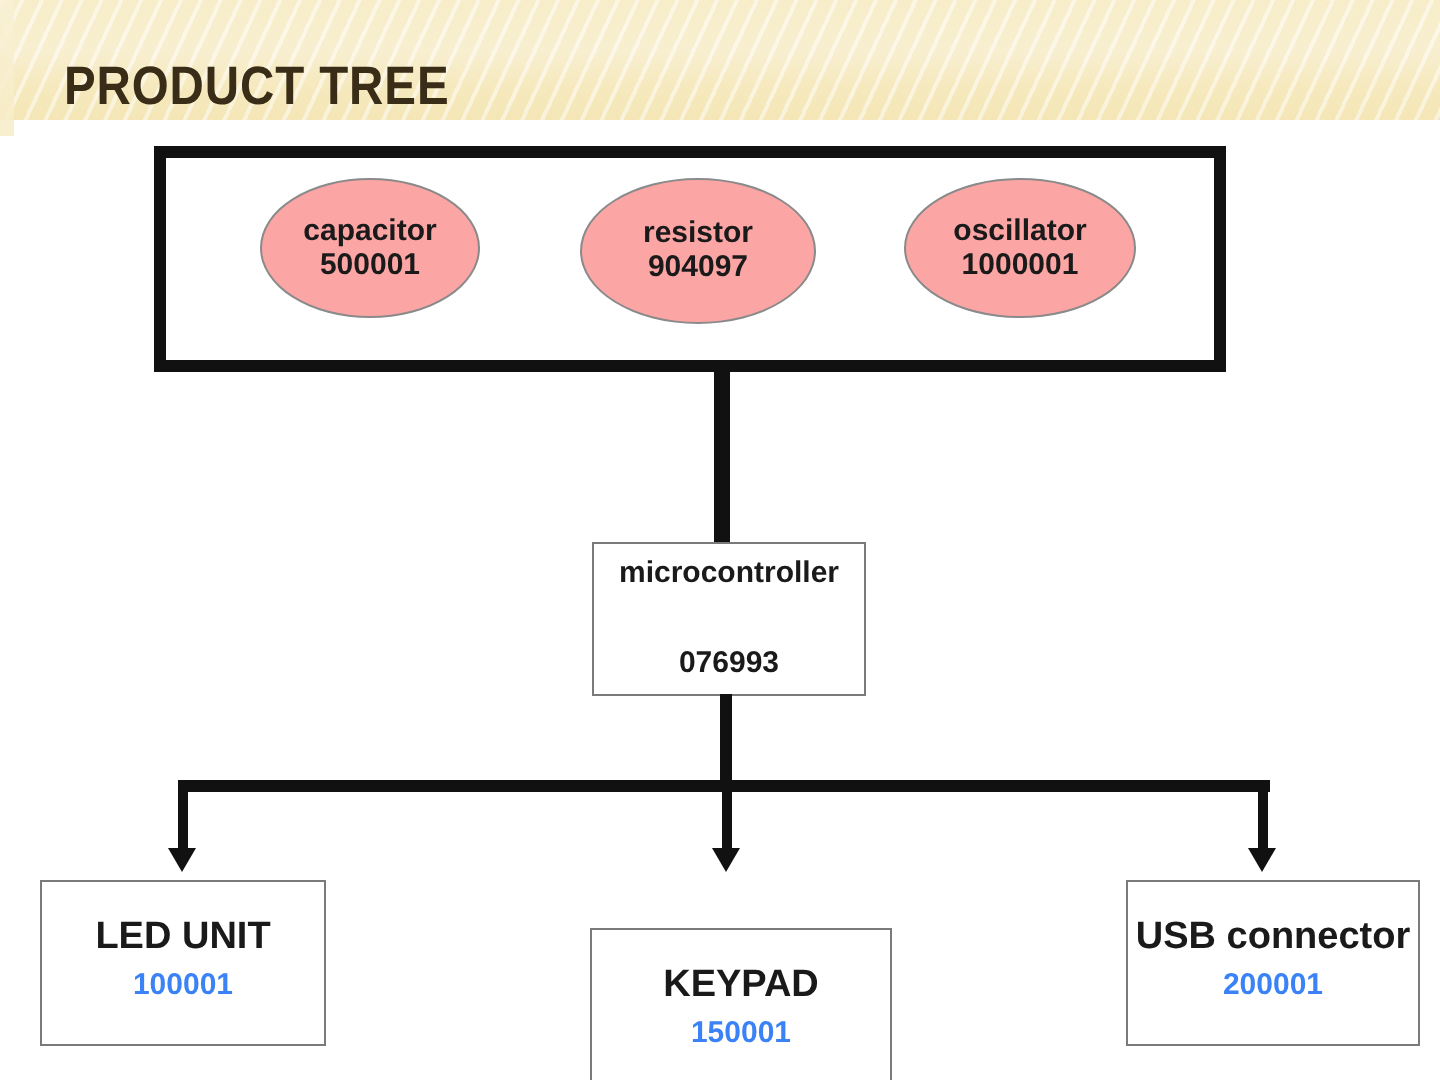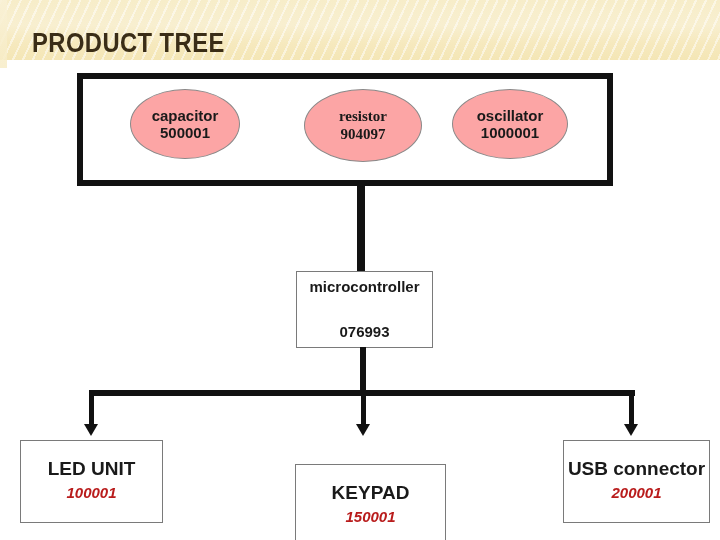--- a/index.html
+++ b/index.html
@@ -58,40 +58,40 @@
   }
   .part-ellipse .part-name{
     font-size:15px;line-height:17px;font-weight:700;color:#1a1a1a;
     white-space:nowrap;
   }
   .part-ellipse .part-code{
     font-size:15px;line-height:18px;font-weight:700;color:#1a1a1a;
     white-space:nowrap;
   }
   #ellipse-capacitor{left:130px;top:89px;width:110px;height:70px;}
-  #ellipse-resistor{left:304px;top:89px;width:118px;height:73px;font-family:Liberation Serif, serif;}
+  #ellipse-resistor{left:290px;top:89px;width:118px;height:73px;}
   #ellipse-oscillator{left:452px;top:89px;width:116px;height:70px;}
 
   
   #microcontroller-box{
     position:absolute;left:296px;top:271px;width:137px;height:77px;
     border:1.5px solid #7a7a7a;background:#fff;box-sizing:border-box;
     display:flex;flex-direction:column;align-items:center;justify-content:center;gap:24px;
   }
   #microcontroller-box .part-name{font-size:15px;line-height:20px;font-weight:700;color:#1a1a1a;white-space:nowrap;}
   #microcontroller-box .part-code{font-size:15px;line-height:22px;font-weight:700;color:#1a1a1a;white-space:nowrap;}
 
   
   .leaf-box{
     position:absolute;
     border:1.5px solid #7a7a7a;background:#fff;box-sizing:border-box;
     display:flex;flex-direction:column;align-items:center;justify-content:center;
   }
   .leaf-box .part-name{font-size:19px;line-height:22px;font-weight:700;color:#1a1a1a;white-space:nowrap;}
-  .leaf-box .part-code{font-size:15px;line-height:26px;font-weight:700;color:#b91c1c;white-space:nowrap;font-style:italic;}
+  .leaf-box .part-code{font-size:15px;line-height:26px;font-weight:700;color:#3b82f6;white-space:nowrap;}
   #led-unit-box{left:20px;top:440px;width:143px;height:83px;}
   #keypad-box{left:295px;top:464px;width:151px;height:83px;}
   #usb-connector-box{left:563px;top:440px;width:147px;height:83px;}
 
   
   .v-line{position:absolute;background:#111;}
   .h-line{position:absolute;background:#111;}
   #trunk-top{left:357px;top:186px;width:8px;height:86px;}
   #trunk-mid{left:360px;top:347px;width:6px;height:46px;}
   #bus-line{left:89px;top:390px;width:546px;height:6px;}

